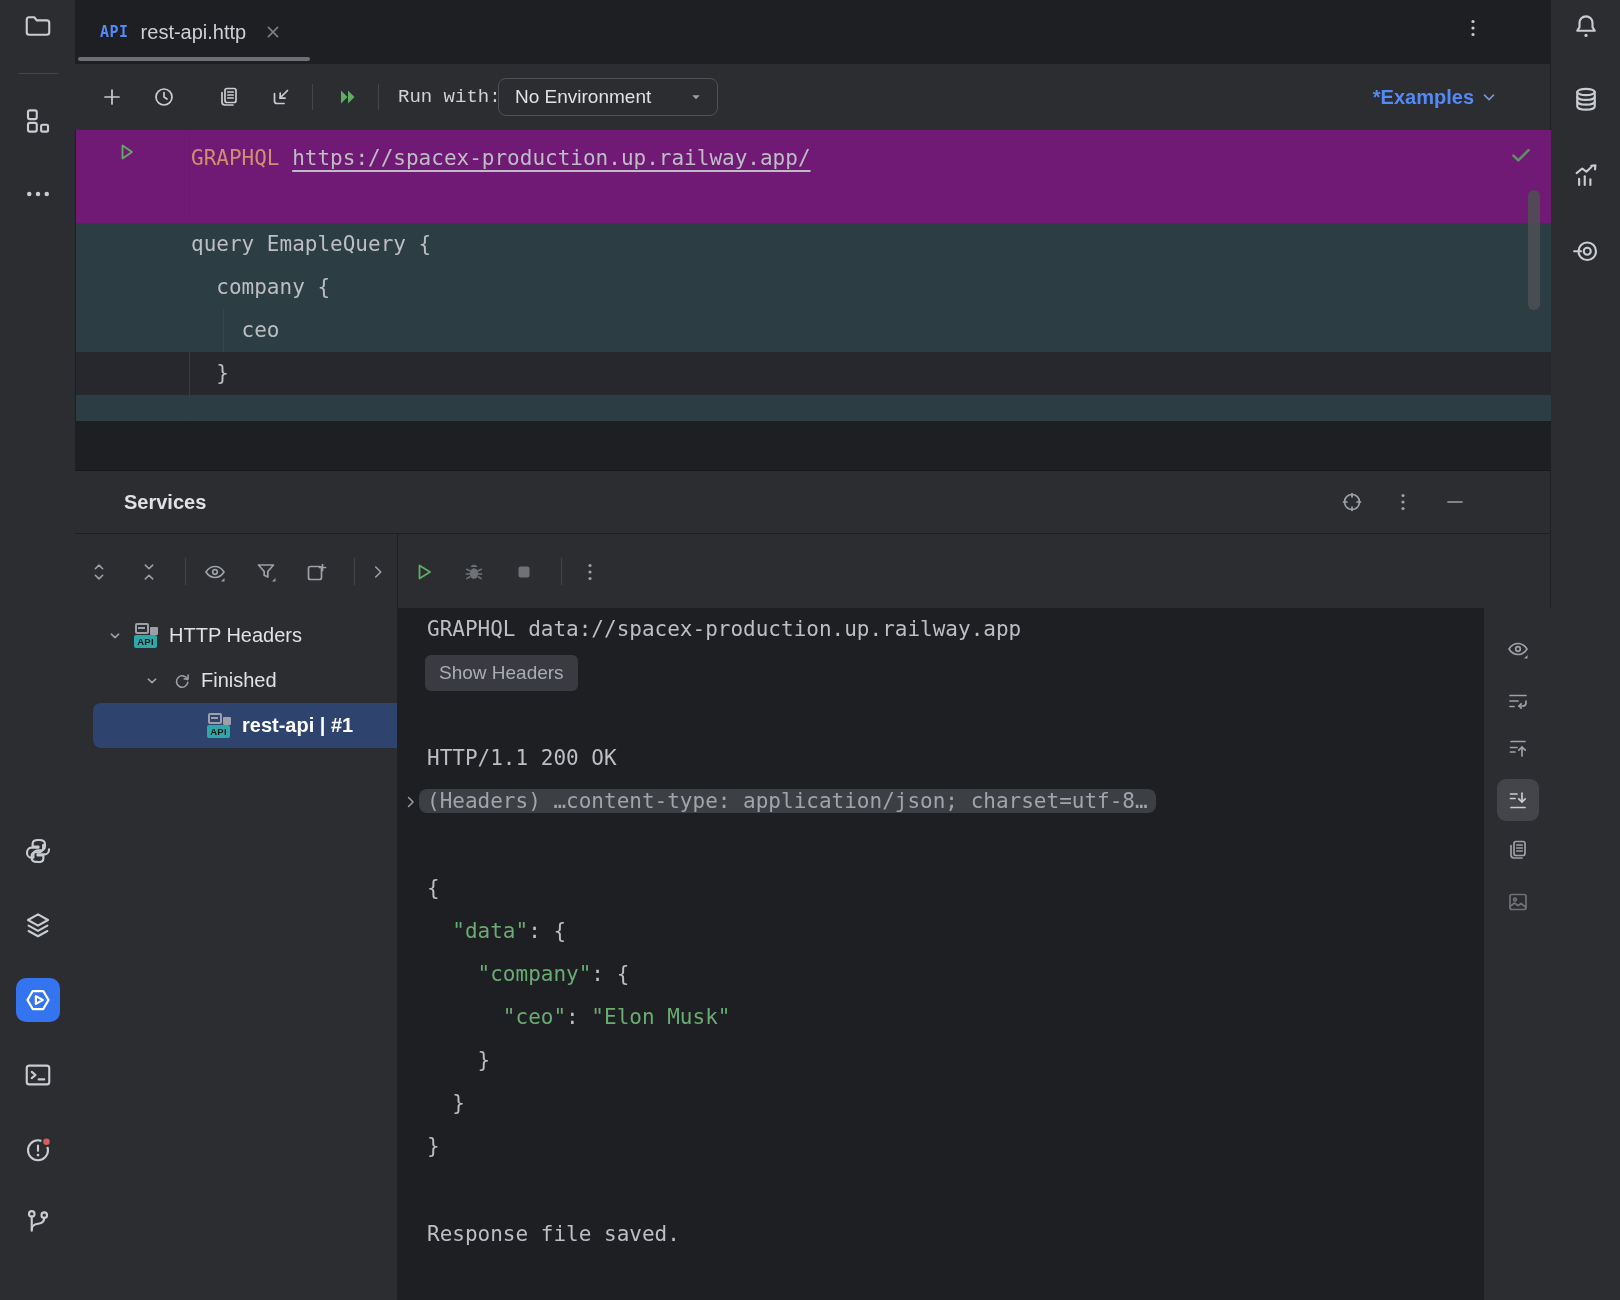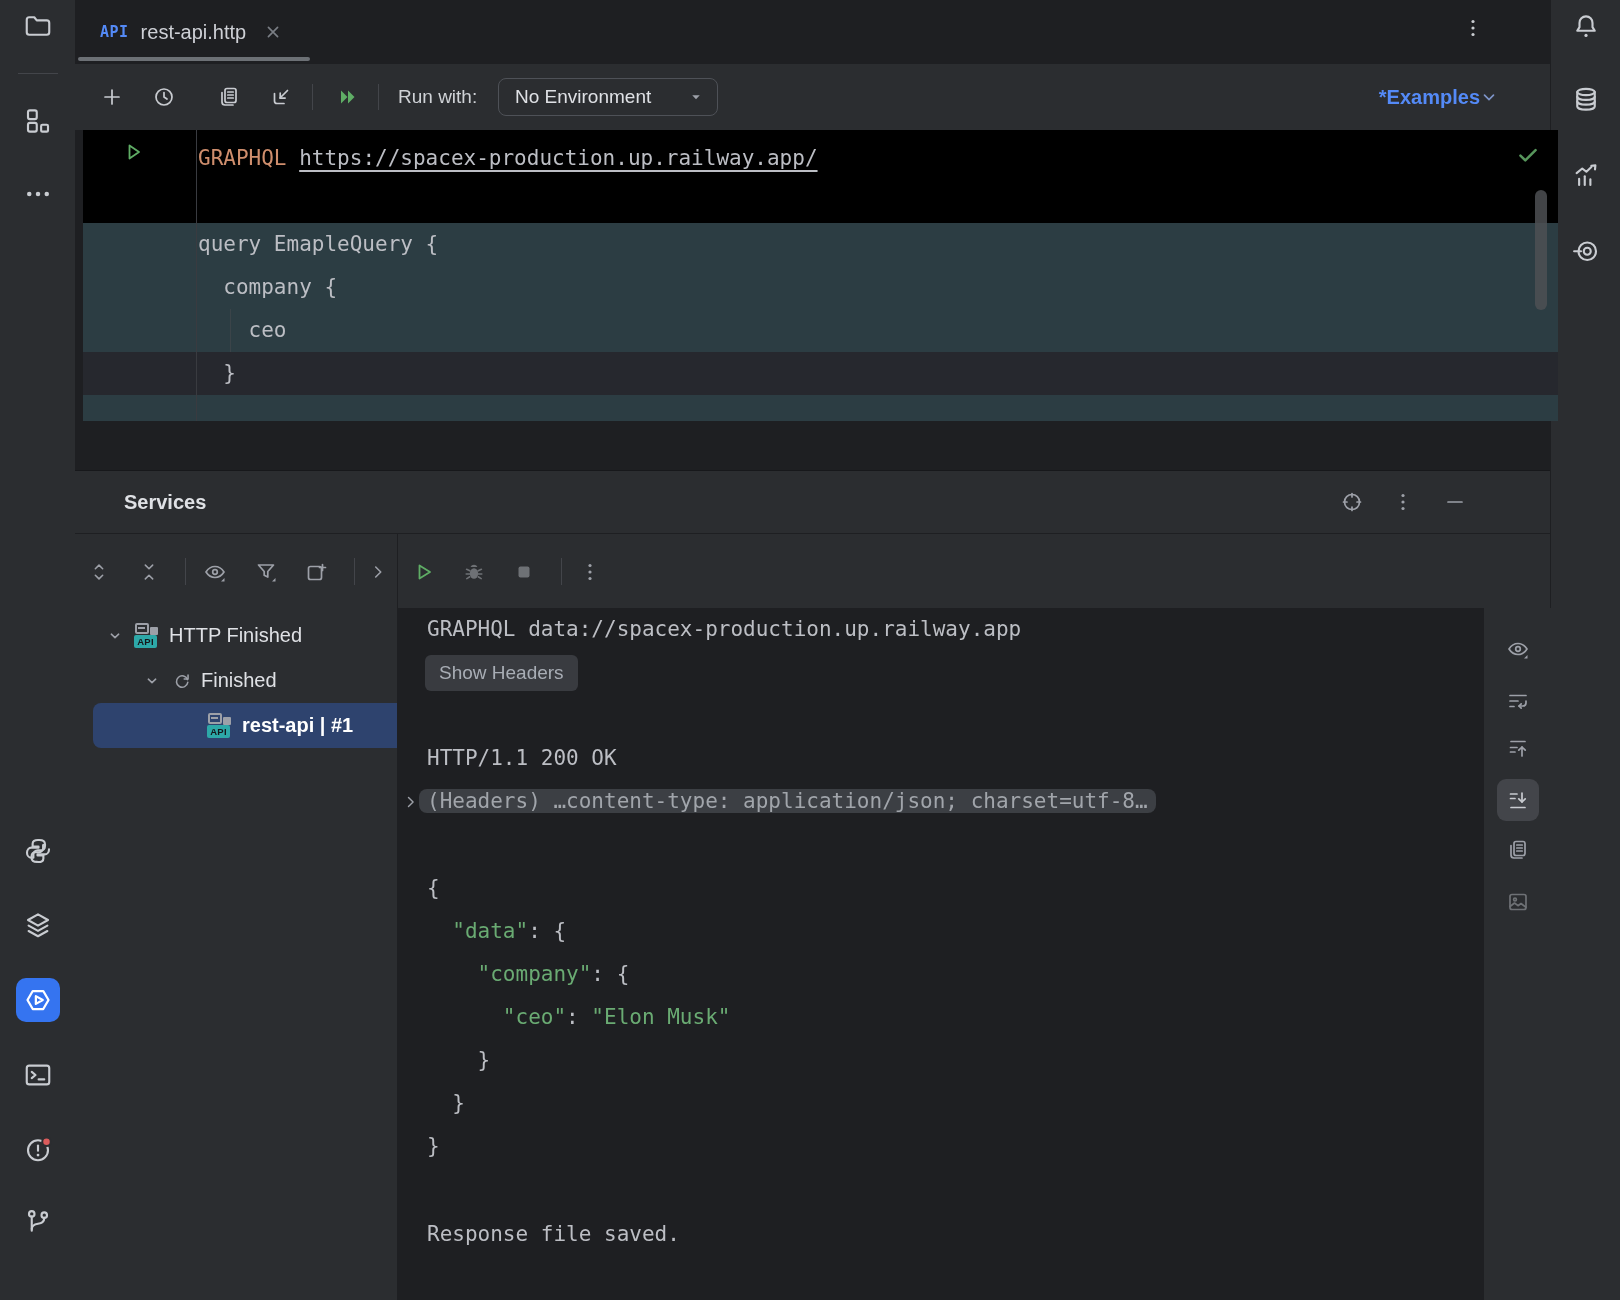--- a/index.html
+++ b/index.html
@@ -30,29 +30,29 @@
   .tab-title{margin-left:12px;font-size:20px;color:#ced0d6;}
   .tab-close{margin-left:16px;display:flex;}
   #tab-underline{position:absolute;left:3px;top:57px;width:232px;height:4px;background:#6c7075;border-radius:2px;}
   #tabbar-kebab{position:absolute;left:1380px;top:10px;width:36px;height:36px;display:flex;align-items:center;justify-content:center;cursor:pointer;}
 
   
   #run-toolbar{position:absolute;left:0;top:64px;width:100%;height:66px;background:#2b2d30;}
   .tb-btn{position:absolute;top:50%;transform:translate(-50%,-50%);width:40px;height:40px;border-radius:8px;
           display:flex;align-items:center;justify-content:center;cursor:pointer;}
   .tb-sep{position:absolute;top:20px;width:1px;height:26px;background:#43454a;}
-  #run-with-label{position:absolute;left:323px;top:0;height:66px;display:flex;align-items:center;font-size:19px;color:#cfd2d6;}
+  #run-with-label{position:absolute;left:323px;top:0;height:66px;display:flex;align-items:center;font-size:19px;color:#cfd2d6;font-family:Liberation Mono, monospace;}
   #env-select{position:absolute;left:423px;top:14px;width:220px;height:38px;border:1.5px solid #4e5157;border-radius:8px;
               display:flex;align-items:center;justify-content:space-between;padding:0 12px 0 16px;box-sizing:border-box;cursor:pointer;gap:10px;}
   #env-select .val{font-size:19px;color:#dfe1e5;}
-  #examples-link{position:absolute;right:52px;top:0;height:66px;display:flex;align-items:center;cursor:pointer;
+  #examples-link{position:absolute;right:52px;top:0;height:66px;display:flex;align-items:center;gap:6px;cursor:pointer;
                  color:#548AF7;font-size:20px;font-weight:bold;}
 
   
-  #editor{position:absolute;left:8px;top:130px;width:100%;height:291px;background:#000000;text-align:right;}
+  #editor{position:absolute;left:1px;top:130px;width:100%;height:291px;background:#701a75;text-align:right;}
   #editor-gutter{position:absolute;left:0;top:0;width:113px;height:100%;border-right:1px solid #393b40;}
   .ed-row{position:absolute;left:0;width:100%;height:43px;}
   .ed-row.inj{background:#2c3d43;}
   .ed-row.caret{background:#26282e;}
   .ed-code{position:absolute;left:115px;top:0;height:43px;line-height:43px;font-size:21px;color:#bcbec4;white-space:pre;
            font-family:"DejaVu Sans Mono",monospace;}
   .tok-method{color:#CF8E6D;}
   .tok-url{color:#bcbec4;text-decoration:underline;text-underline-offset:5px;}
   .i2{padding-left:2ch;} .i4{padding-left:4ch;} .i6{padding-left:6ch;}
   #run-gutter-btn{position:absolute;left:38px;top:10px;cursor:pointer;}
@@ -418,21 +418,21 @@
             <span class="chev">
                 <svg class="ic dim" width="22" height="22" viewBox="0 0 24 24">
                   <path d="M8 10l4 3.8L16 10"></path>
                 </svg>
               </span>
             <span class="api-ic">
                 <span class="api-win"></span>
                 <span class="api-sq"></span>
                 <span class="api-badge">API</span>
               </span>
-            <span class="tree-label">HTTP Finished</span>
+            <span class="tree-label">HTTP Headers</span>
           </div>
           <div class="tree-row" style="top:50px;padding-left:66px">
             <span class="chev">
                 <svg class="ic dim" width="22" height="22" viewBox="0 0 24 24">
                   <path d="M8 10l4 3.8L16 10"></path>
                 </svg>
               </span>
             <span class="chev">
                 <svg class="ic dim" width="22" height="22" viewBox="0 0 24 24">
                   <path d="M18 10.5a6.2 6.2 0 1 0 .3 3"></path>

